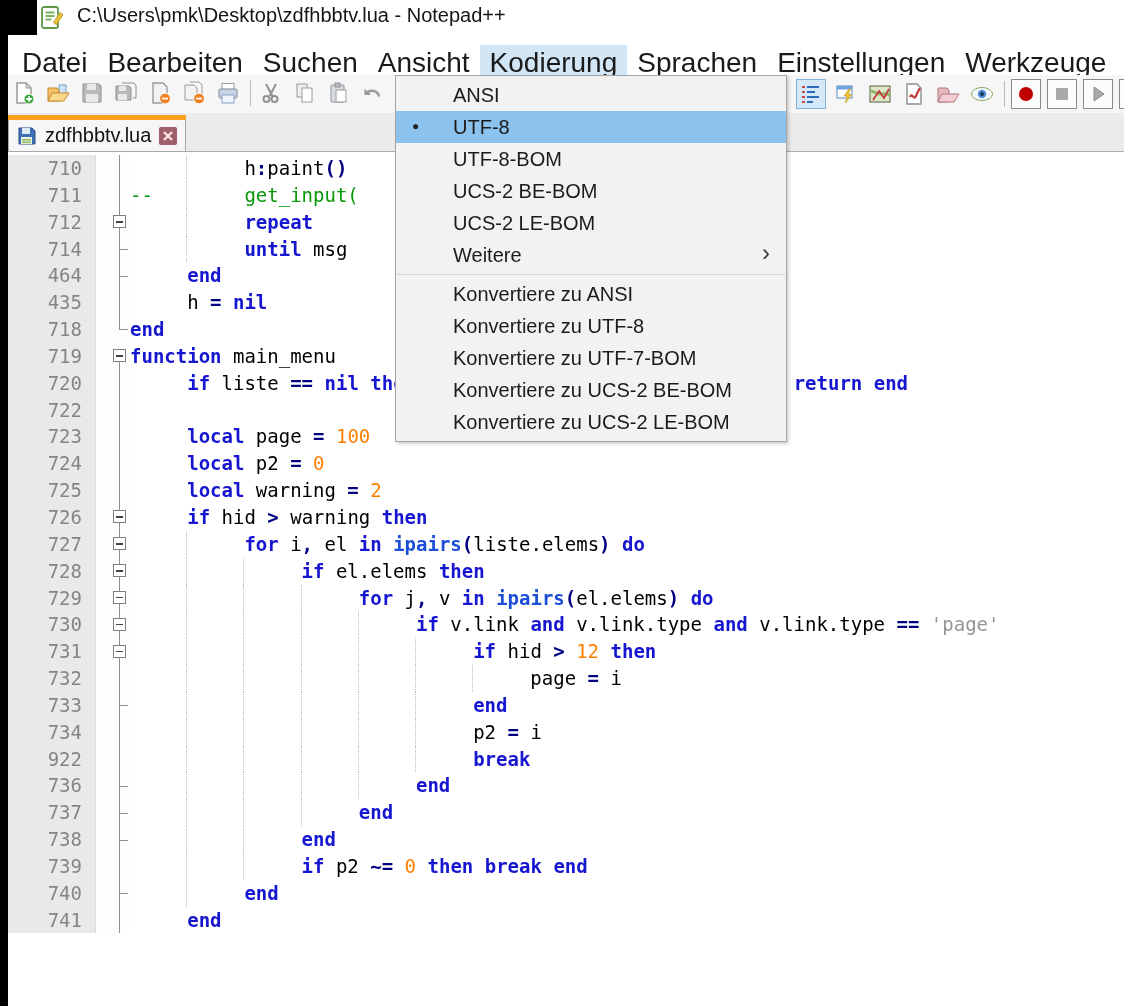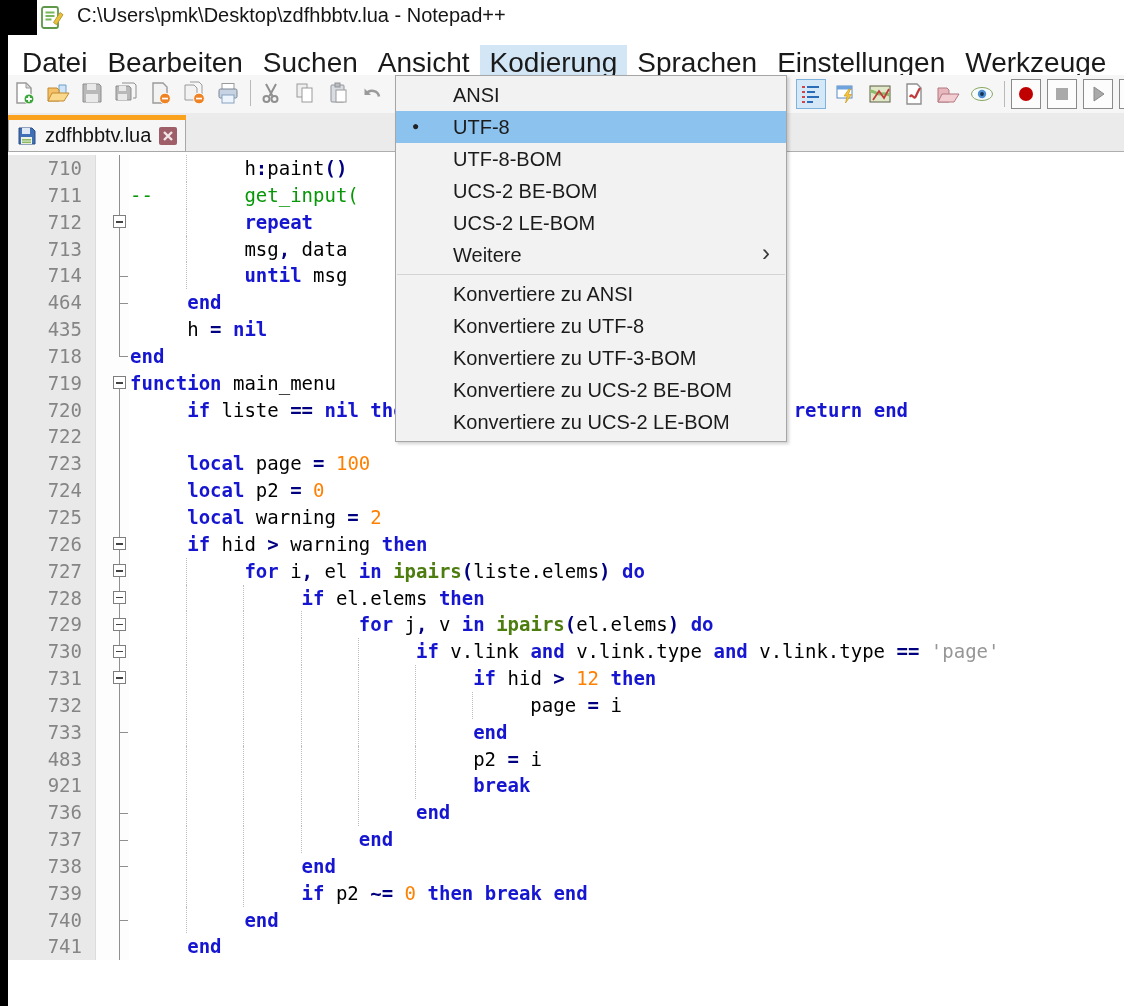--- a/index.html
+++ b/index.html
@@ -54,21 +54,21 @@
       background:#fff;border:1px solid #7e7e7e;z-index:2;}
   .fb::after{content:"";position:absolute;left:2px;top:5px;width:7px;height:1.5px;background:#444;}
   .code{position:relative;flex:1;white-space:pre;padding-left:1px;color:#000;overflow:hidden;}
   .gd{position:absolute;top:0;bottom:0;width:0;border-left:1px dotted #bdbdbd;}
   .tk-d{color:#000;}
   .tk-k{color:#1616d1;font-weight:bold;}
   .tk-o{color:#000080;font-weight:bold;}
   .tk-n{color:#ff8000;}
   .tk-s{color:#969696;}
   .tk-c{color:#089708;}
-  .tk-f{color:#4d7c0f;font-weight:bold;}
+  .tk-f{color:#1d4ed8;font-weight:bold;}
 
   
   .dropdown{position:absolute;left:383px;top:75px;width:392px;box-sizing:border-box;background:#f2f2f2;
             border:1px solid #a6a6a6;padding:3px 0;z-index:50;box-shadow:2px 2px 3px rgba(0,0,0,0.18);margin-left:12px;}
   .mrow{height:32px;display:flex;align-items:center;padding-left:57px;position:relative;font-size:20px;color:#1b1b1b;}
   .mrow.hl{background:#8cc2ee;}
   .mrow .bullet{position:absolute;left:16px;top:50%;transform:translateY(-54%);font-size:12px;color:#222;}
   .mrow .subarrow{position:absolute;right:16px;top:50%;transform:translateY(-58%);font-size:24px;color:#3a3a3a;}
   .msep{height:1px;background:#d4d4d4;margin:3px 1px;}
 </style>
@@ -293,27 +293,20 @@
         </div>
         <div class="row">
           <div class="lnum">712</div>
           <div class="fold">
             <div class="fl"></div>
             <div class="fb"></div>
           </div>
           <div class="code"><span class="gd" style="left: 5ch;"></span><span class="tk-d">          </span><span class="tk-k">repeat</span></div>
         </div>
         <div class="row">
-          <div class="lnum">713</div>
-          <div class="fold">
-            <div class="fl"></div>
-          </div>
-          <div class="code"><span class="gd" style="left: 5ch;"></span><span class="tk-d">          msg</span><span class="tk-o">,</span><span class="tk-d"> data</span></div>
-        </div>
-        <div class="row">
           <div class="lnum">714</div>
           <div class="fold">
             <div class="fl"></div>
             <div class="ft"></div>
           </div>
           <div class="code"><span class="gd" style="left: 5ch;"></span><span class="tk-d">          </span><span class="tk-k">until</span><span class="tk-d"> msg</span></div>
         </div>
         <div class="row">
           <div class="lnum">464</div>
           <div class="fold">
@@ -437,28 +430,28 @@
         </div>
         <div class="row">
           <div class="lnum">733</div>
           <div class="fold">
             <div class="fl"></div>
             <div class="ft"></div>
           </div>
           <div class="code"><span class="gd" style="left: 5ch;"></span><span class="gd" style="left: 10ch;"></span><span class="gd" style="left: 15ch;"></span><span class="gd" style="left: 20ch;"></span><span class="gd" style="left: 25ch;"></span><span class="tk-d">                              </span><span class="tk-k">end</span></div>
         </div>
         <div class="row">
-          <div class="lnum">483</div>
+          <div class="lnum">734</div>
           <div class="fold">
             <div class="fl"></div>
           </div>
           <div class="code"><span class="gd" style="left: 5ch;"></span><span class="gd" style="left: 10ch;"></span><span class="gd" style="left: 15ch;"></span><span class="gd" style="left: 20ch;"></span><span class="gd" style="left: 25ch;"></span><span class="tk-d">                              p2 </span><span class="tk-o">=</span><span class="tk-d"> i</span></div>
         </div>
         <div class="row">
-          <div class="lnum">921</div>
+          <div class="lnum">922</div>
           <div class="fold">
             <div class="fl"></div>
           </div>
           <div class="code"><span class="gd" style="left: 5ch;"></span><span class="gd" style="left: 10ch;"></span><span class="gd" style="left: 15ch;"></span><span class="gd" style="left: 20ch;"></span><span class="gd" style="left: 25ch;"></span><span class="tk-d">                              </span><span class="tk-k">break</span></div>
         </div>
         <div class="row">
           <div class="lnum">736</div>
           <div class="fold">
             <div class="fl"></div>
             <div class="ft"></div>
@@ -528,21 +521,21 @@
         <span class="subarrow">›</span>
       </div>
       <div class="msep"></div>
       <div class="mrow">
         <span>Konvertiere zu ANSI</span>
       </div>
       <div class="mrow">
         <span>Konvertiere zu UTF-8</span>
       </div>
       <div class="mrow">
-        <span>Konvertiere zu UTF-3-BOM</span>
+        <span>Konvertiere zu UTF-7-BOM</span>
       </div>
       <div class="mrow">
         <span>Konvertiere zu UCS-2 BE-BOM</span>
       </div>
       <div class="mrow">
         <span>Konvertiere zu UCS-2 LE-BOM</span>
       </div>
     </div>
 
   <div class="edge-strip"></div>

